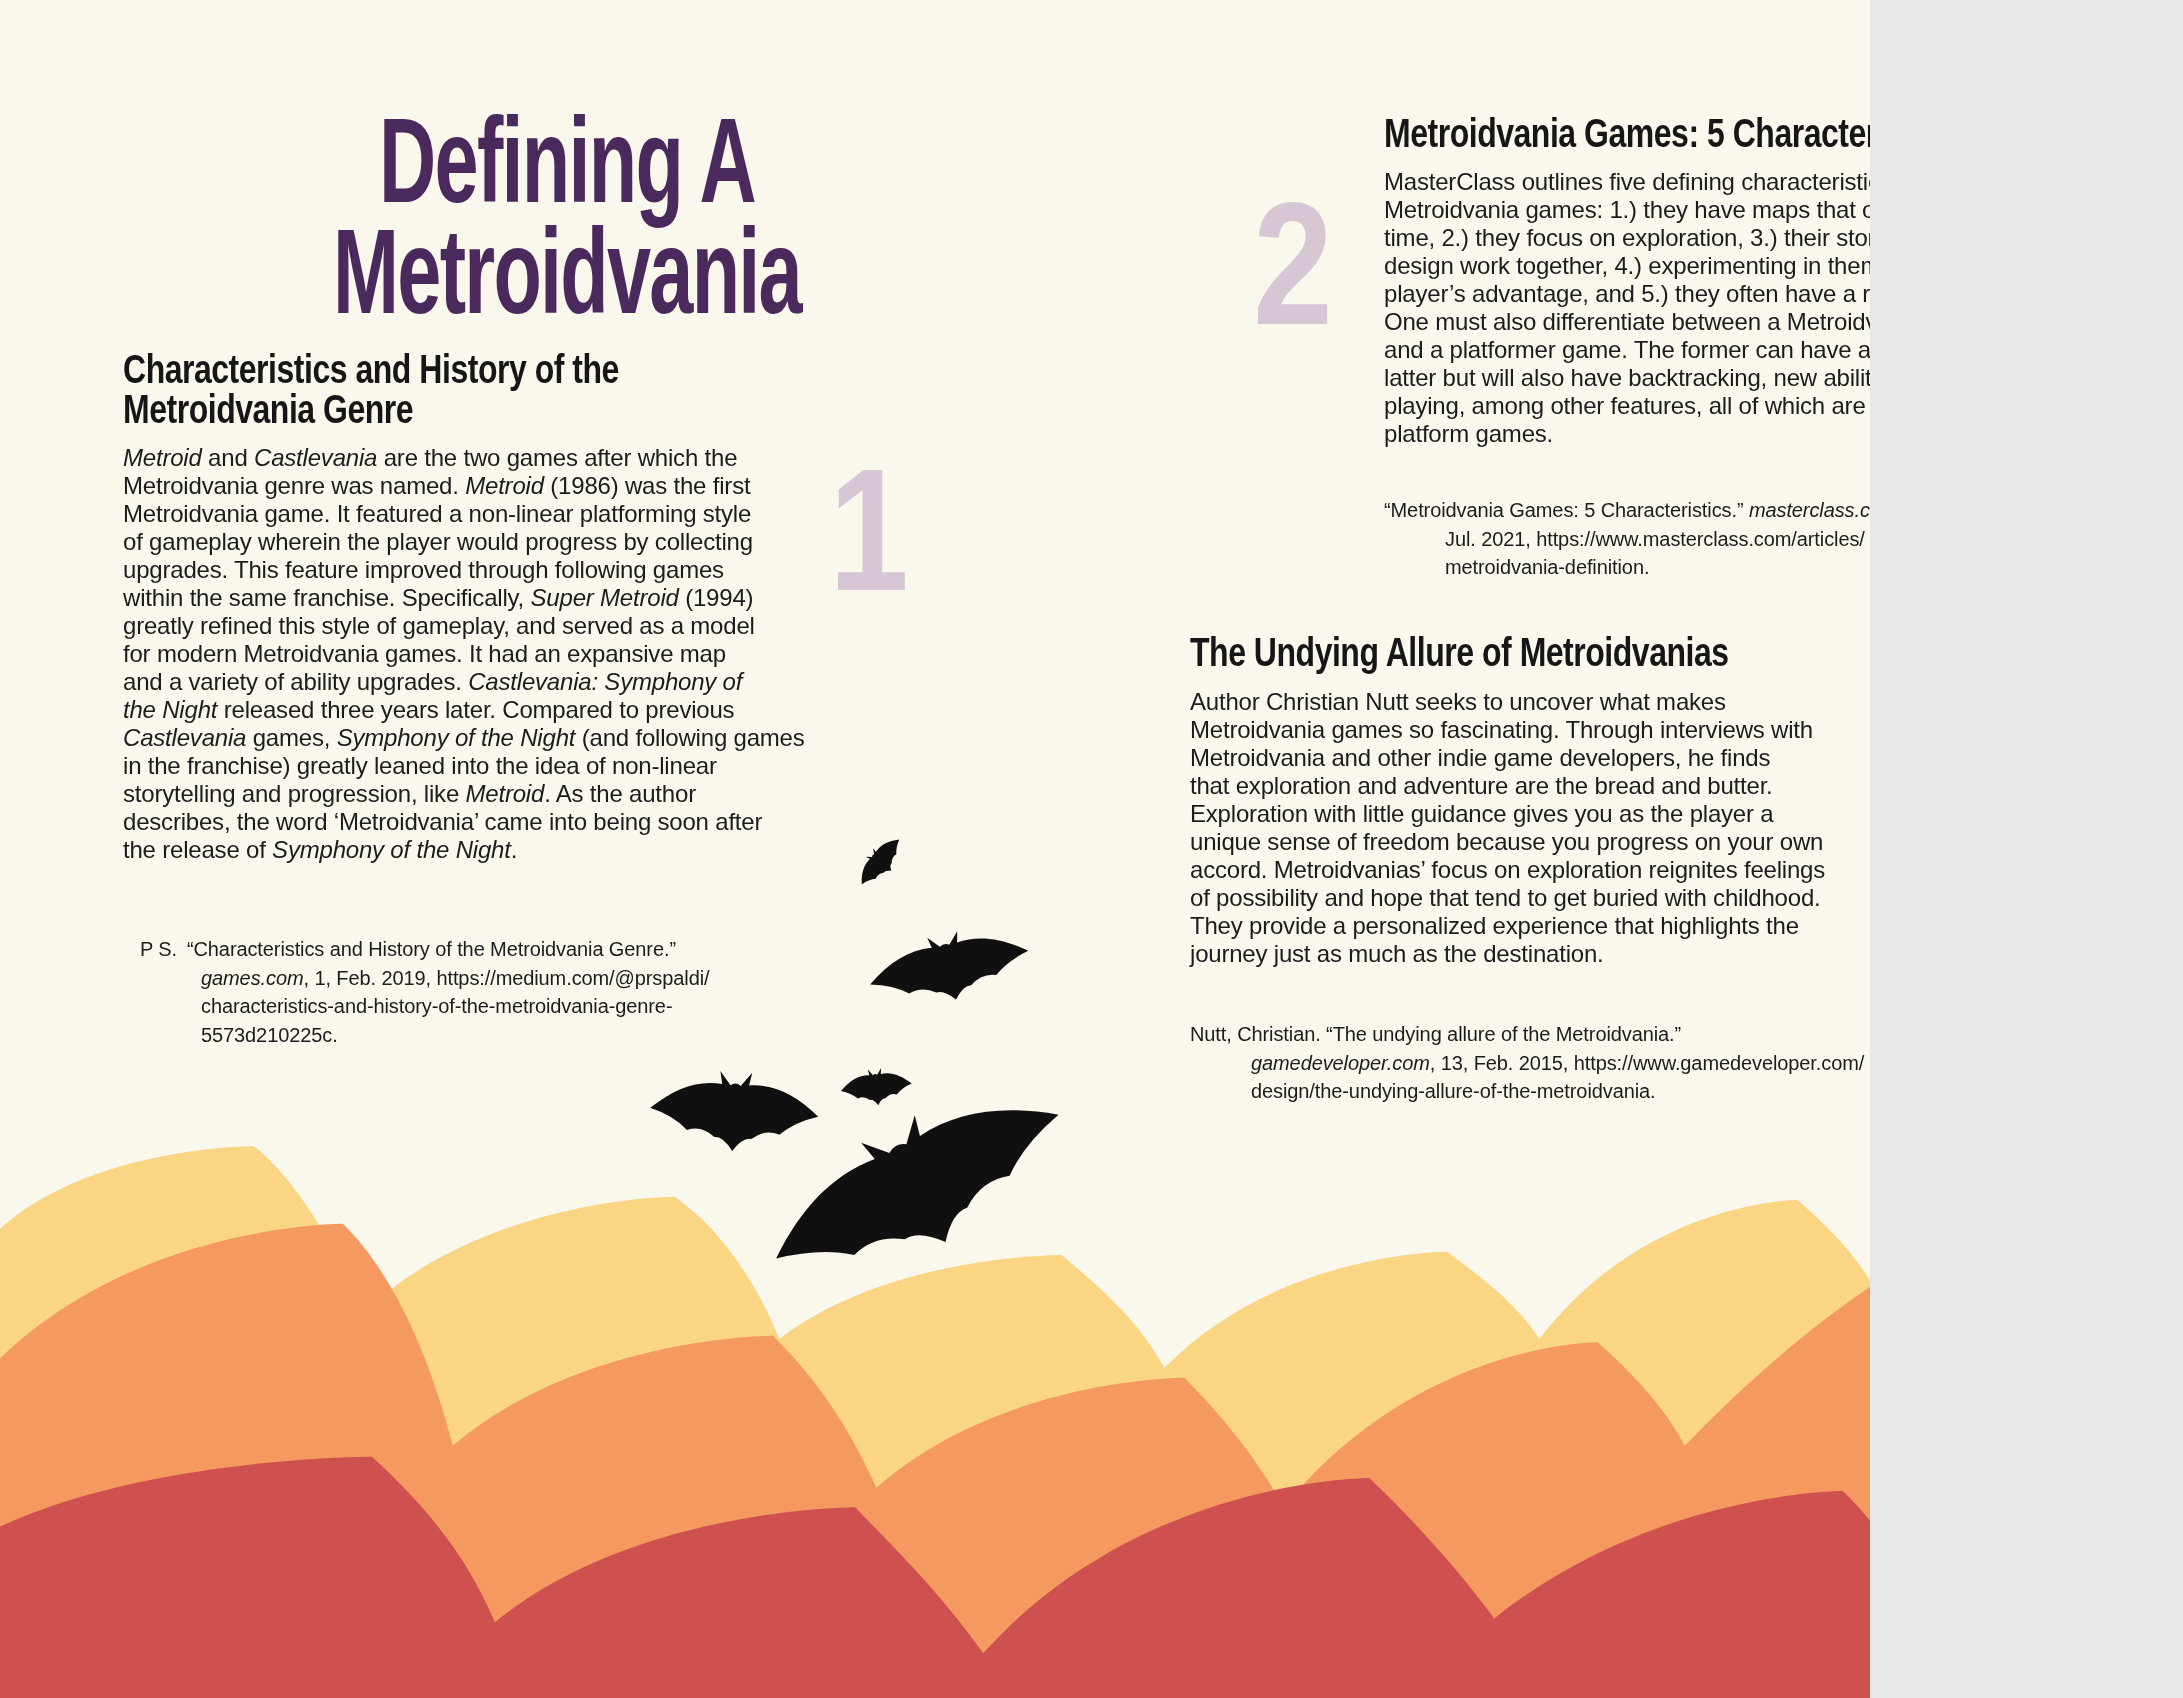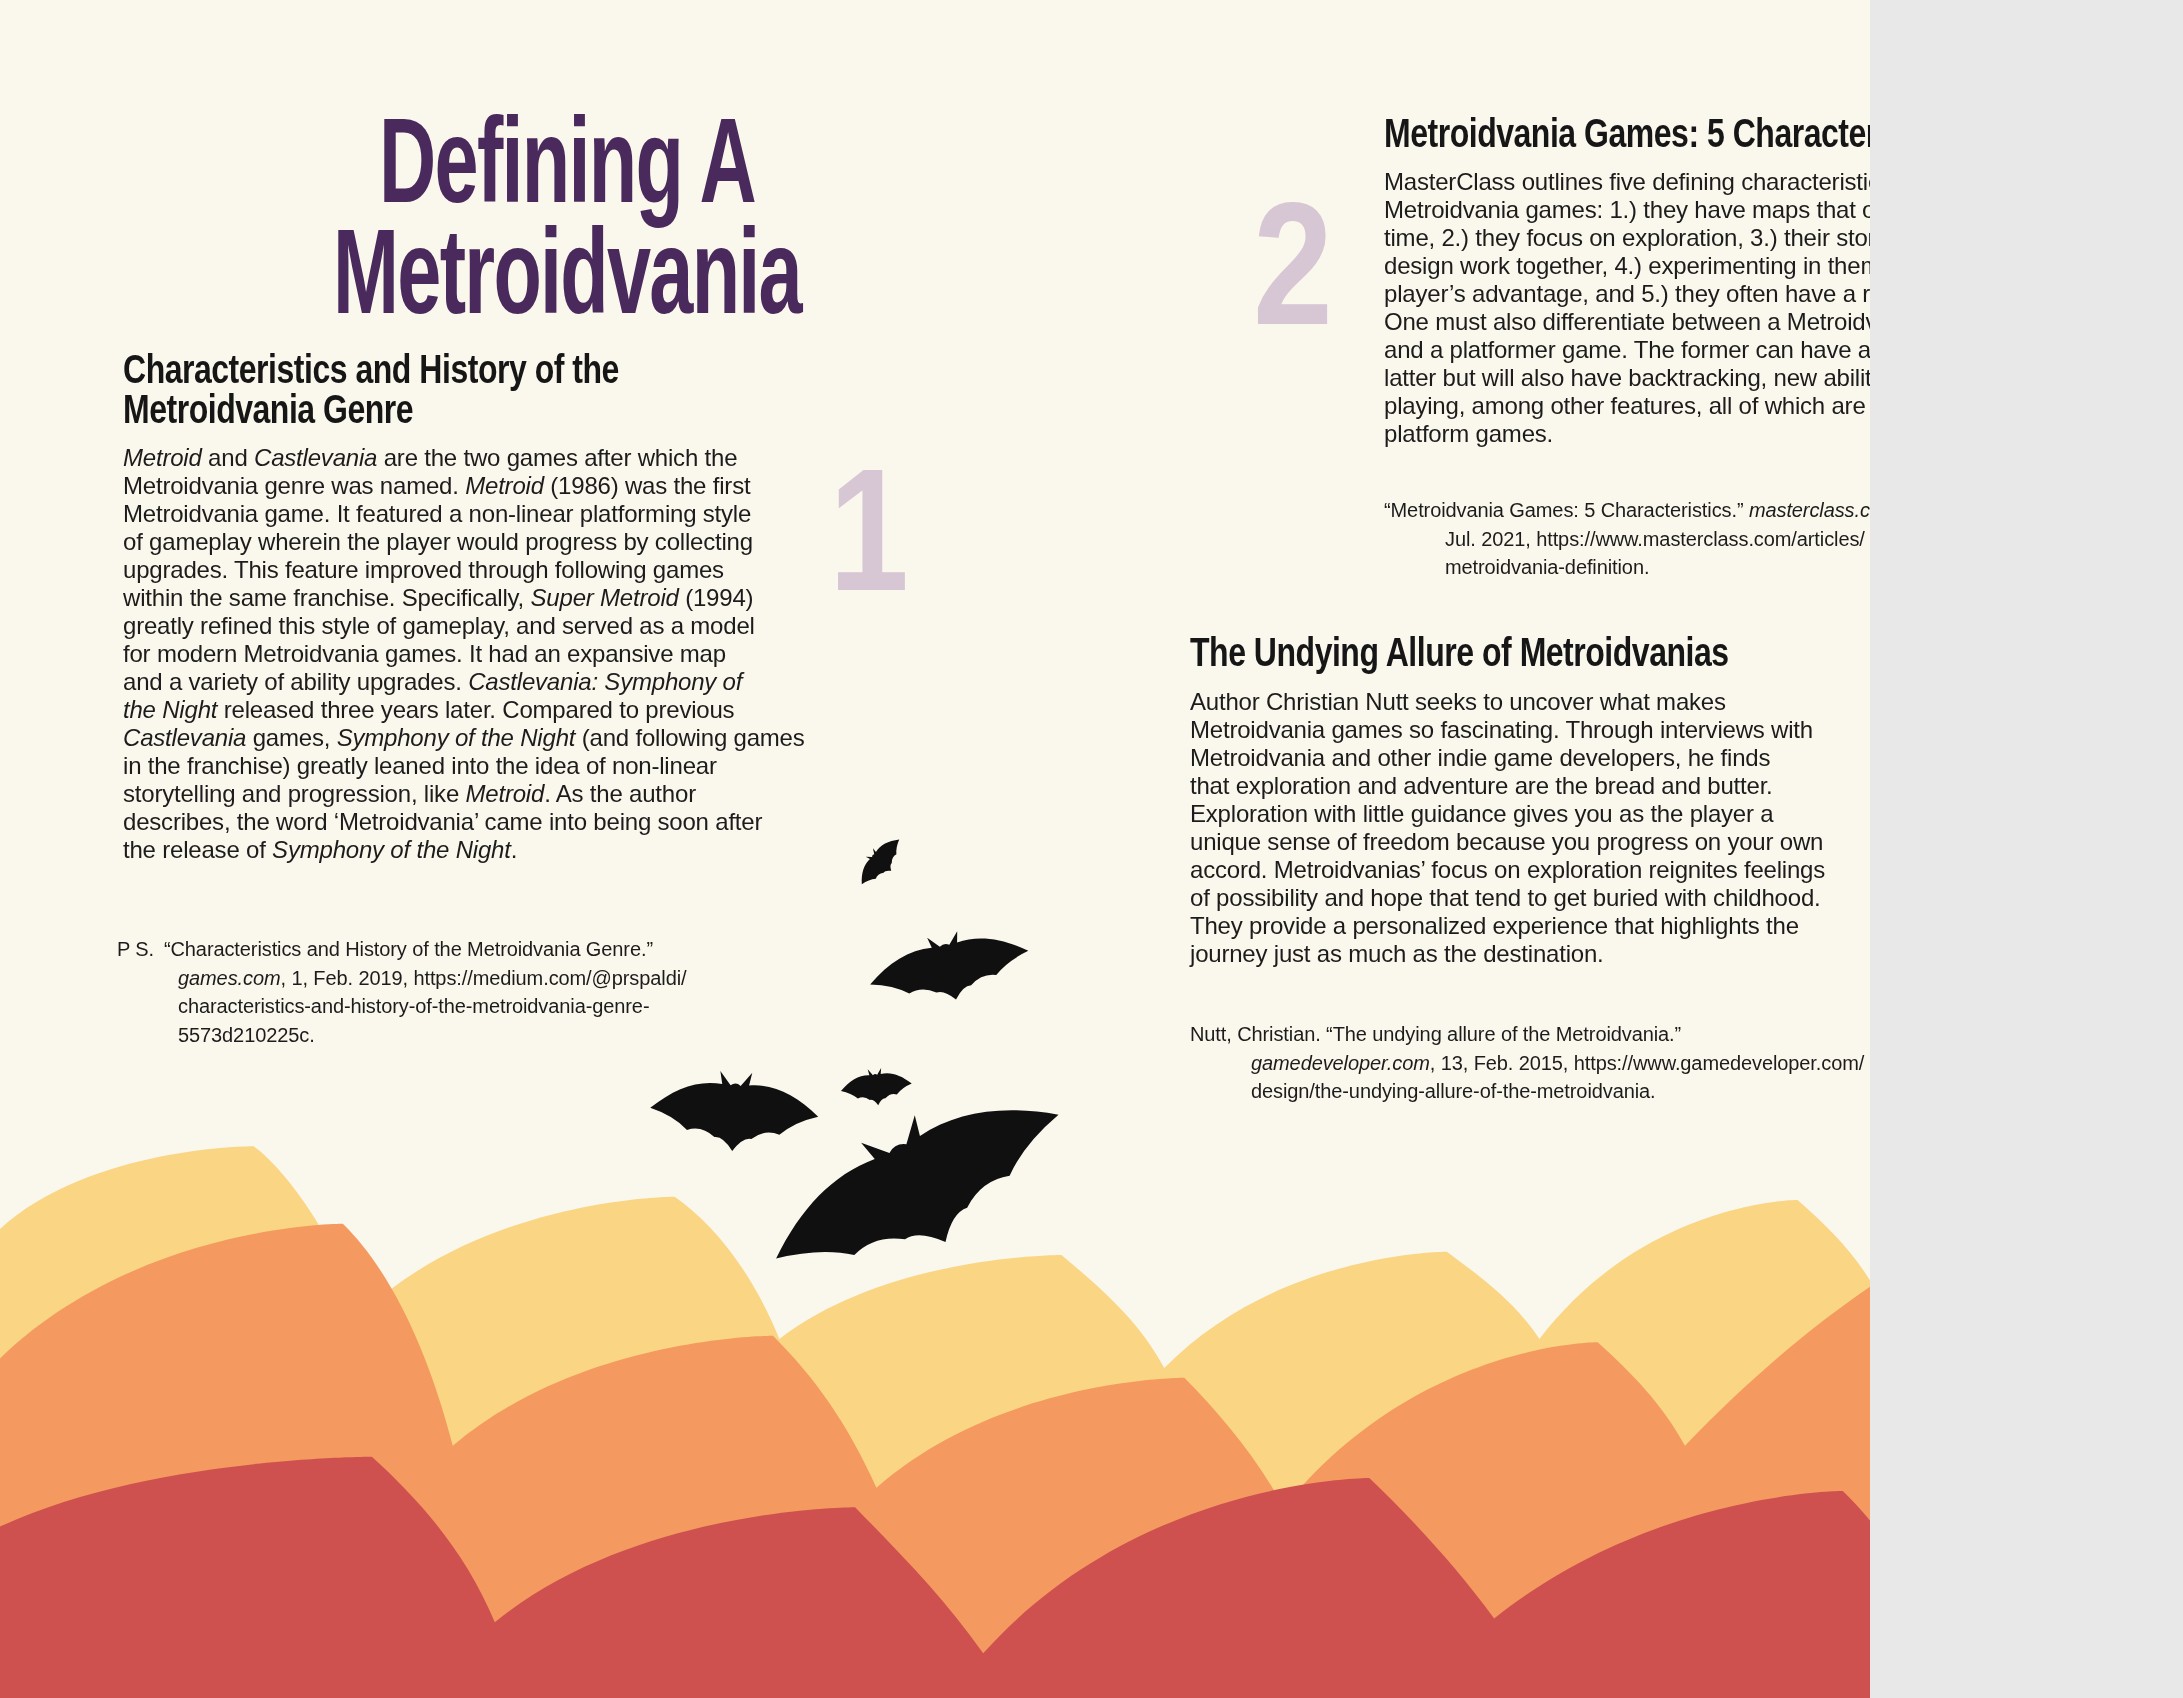--- a/index.html
+++ b/index.html
@@ -70,21 +70,21 @@
     <span>Metroidvania</span>
   </h1>
 
   <div class="abs num" style="left:829px;top:442px;">1</div>
   <div class="abs num" style="left:1253px;top:176px;">2</div>
   <div class="abs num" style="left:1906px;top:836px;">3</div>
 
   <section>
     <h2 class="abs heading" style="left:123px;top:349px;width:815px;">Characteristics and History of the<br>Metroidvania Genre</h2>
     <p class="abs body" style="left:123px;top:444px;width:776px;"><i>Metroid</i> and <i>Castlevania</i> are the two games after which the<br>Metroidvania genre was named. <i>Metroid</i> (1986) was the first<br>Metroidvania game. It featured a non-linear platforming style<br>of gameplay wherein the player would progress by collecting<br>upgrades. This feature improved through following games<br>within the same franchise. Specifically, <i>Super Metroid</i> (1994)<br>greatly refined this style of gameplay, and served as a model<br>for modern Metroidvania games. It had an expansive map<br>and a variety of ability upgrades. <i>Castlevania: Symphony of<br>the Night</i> released three years later. Compared to previous<br><i>Castlevania</i> games, <i>Symphony of the Night</i> (and following games<br>in the franchise) greatly leaned into the idea of non-linear<br>storytelling and progression, like <i>Metroid</i>. As the author<br>describes, the word ‘Metroidvania’ came into being soon after<br>the release of <i>Symphony of the Night</i>.</p>
-    <p class="abs cite" style="left:117px;top:935px;width:725px;">P S. “Characteristics and History of the Metroidvania Genre.”<br><i>games.com</i>, 1, Feb. 2019, https://medium.com/@prspaldi/<br>characteristics-and-history-of-the-metroidvania-genre-<br>5573d210225c.</p>
+    <p class="abs cite" style="left:140px;top:935px;width:725px;">P S. “Characteristics and History of the Metroidvania Genre.”<br><i>games.com</i>, 1, Feb. 2019, https://medium.com/@prspaldi/<br>characteristics-and-history-of-the-metroidvania-genre-<br>5573d210225c.</p>
   </section>
 
   <section>
     <h2 class="abs heading nowrap" style="left:1384px;top:113px;">Metroidvania Games: 5 Characteristics</h2>
     <p class="abs body" style="left:1384px;top:168px;width:789px;">MasterClass outlines five defining characteristics of<br>Metroidvania games: 1.) they have maps that open up with<br>time, 2.) they focus on exploration, 3.) their story and level<br>design work together, 4.) experimenting in them works to the<br>player’s advantage, and 5.) they often have a retro aesthetic.<br>One must also differentiate between a Metroidvania game<br>and a platformer game. The former can have aspects of the<br>latter but will also have backtracking, new abilities and role<br>playing, among other features, all of which are rare for general<br>platform games.</p>
     <p class="abs cite" style="left:1384px;top:496px;width:744px;">“Metroidvania Games: 5 Characteristics.” <i>masterclass.com</i>, 20,<br>Jul. 2021, https://www.masterclass.com/articles/<br>metroidvania-definition.</p>
   </section>
 
   <section>
     <h2 class="abs heading nowrap" style="left:1190px;top:632px;">The Undying Allure of Metroidvanias</h2>

